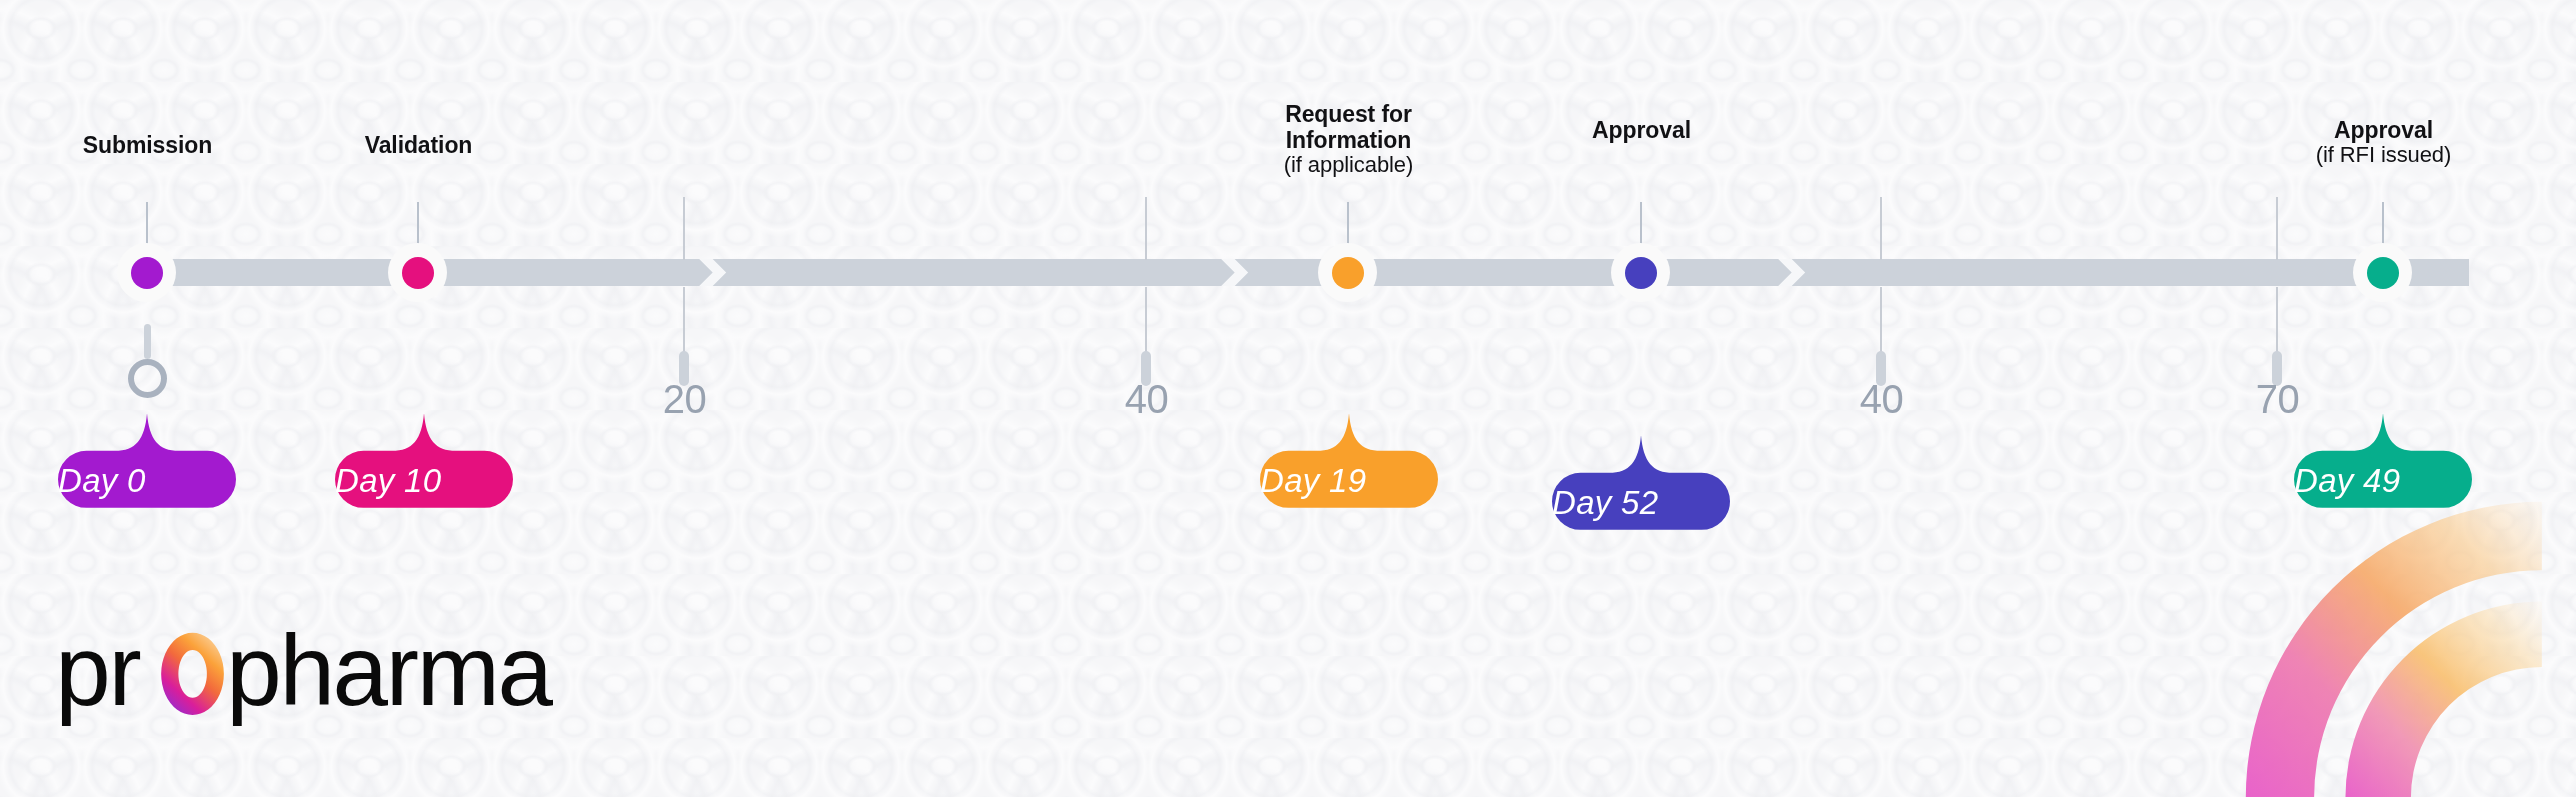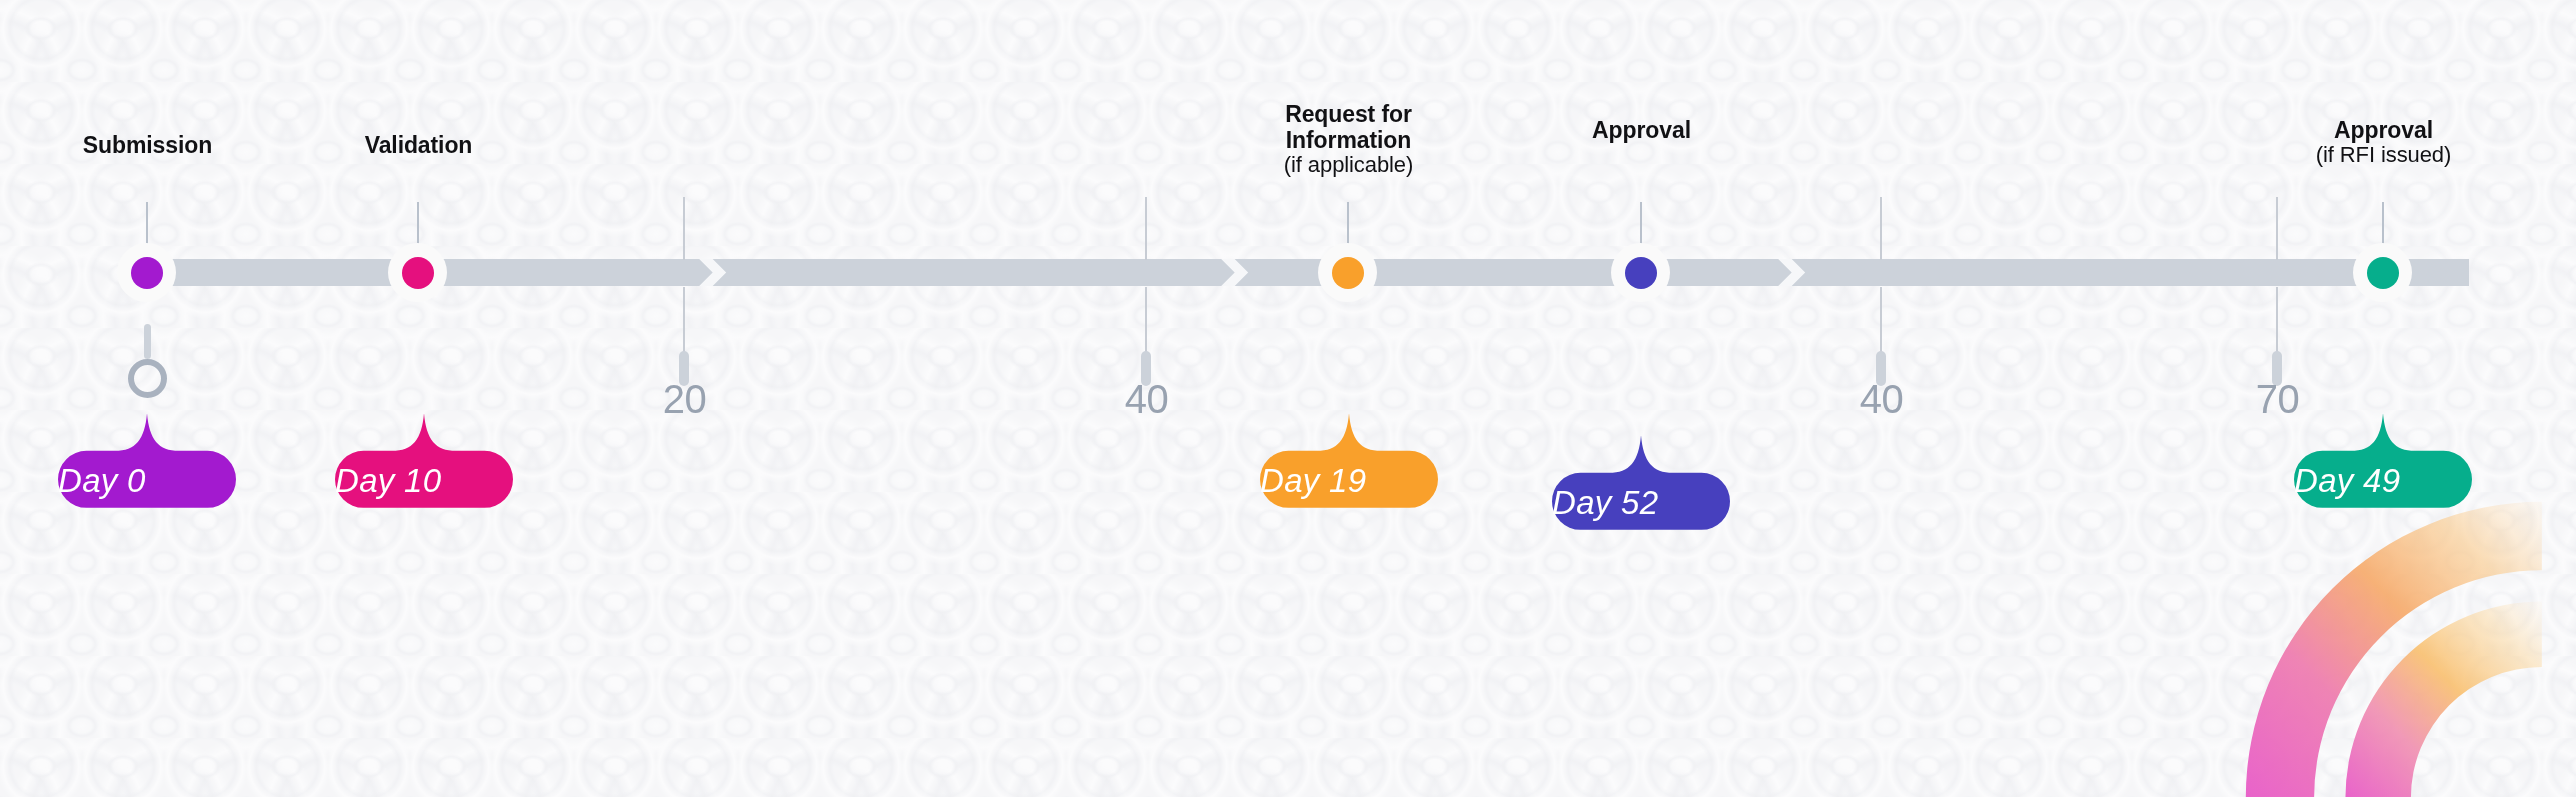--- a/index.html
+++ b/index.html
@@ -289,15 +289,33 @@
     <div class="day-bubble-label" style="top:49px">Day 52</div>
   </div>
 
   <div class="day-bubble" style="left:2294px; top:413px; width:178px; height:103px">
     <svg class="day-bubble-svg" width="178" height="103" viewBox="0 0 312 180">
       <path d="M156 0 C 160 46, 176 66, 212 66 L 262 66 A 50 50 0 0 1 262 166 L 50 166 A 50 50 0 0 1 50 66 L 100 66 C 136 66, 152 46, 156 0 Z" fill="#06AE8C"></path>
     </svg>
     <div class="day-bubble-label" style="top:49px">Day 49</div>
   </div>
 
+  <div id="brand-logo">
+    <svg width="559" height="114" viewBox="0 0 980 200">
+      <defs>
+        <linearGradient id="ringGrad" x1="0.15" y1="1" x2="0.85" y2="0">
+          <stop offset="0%" stop-color="#8B2FD8"></stop>
+          <stop offset="25%" stop-color="#D91E9B"></stop>
+          <stop offset="52%" stop-color="#F26A3C"></stop>
+          <stop offset="74%" stop-color="#FBA23A"></stop>
+          <stop offset="100%" stop-color="#FBD7A8"></stop>
+        </linearGradient>
+      </defs>
+      <text x="0" y="152" font-family="'Liberation Sans', sans-serif" font-size="175" font-weight="400" fill="#0a0a0a" letter-spacing="-4">pr</text>
+      <g transform="translate(186,26)">
+        <path d="M55 0 A 55 72 0 1 1 54.8 0 Z M55 30 A 25 42 0 1 0 55.2 30 Z" fill="url(#ringGrad)" fill-rule="evenodd"></path>
+      </g>
+      <text x="300" y="152" font-family="'Liberation Sans', sans-serif" font-size="175" font-weight="400" fill="#0a0a0a" letter-spacing="-4">pharma</text>
+    </svg>
+  </div>
 
 </div>
 
 
 </body></html>

